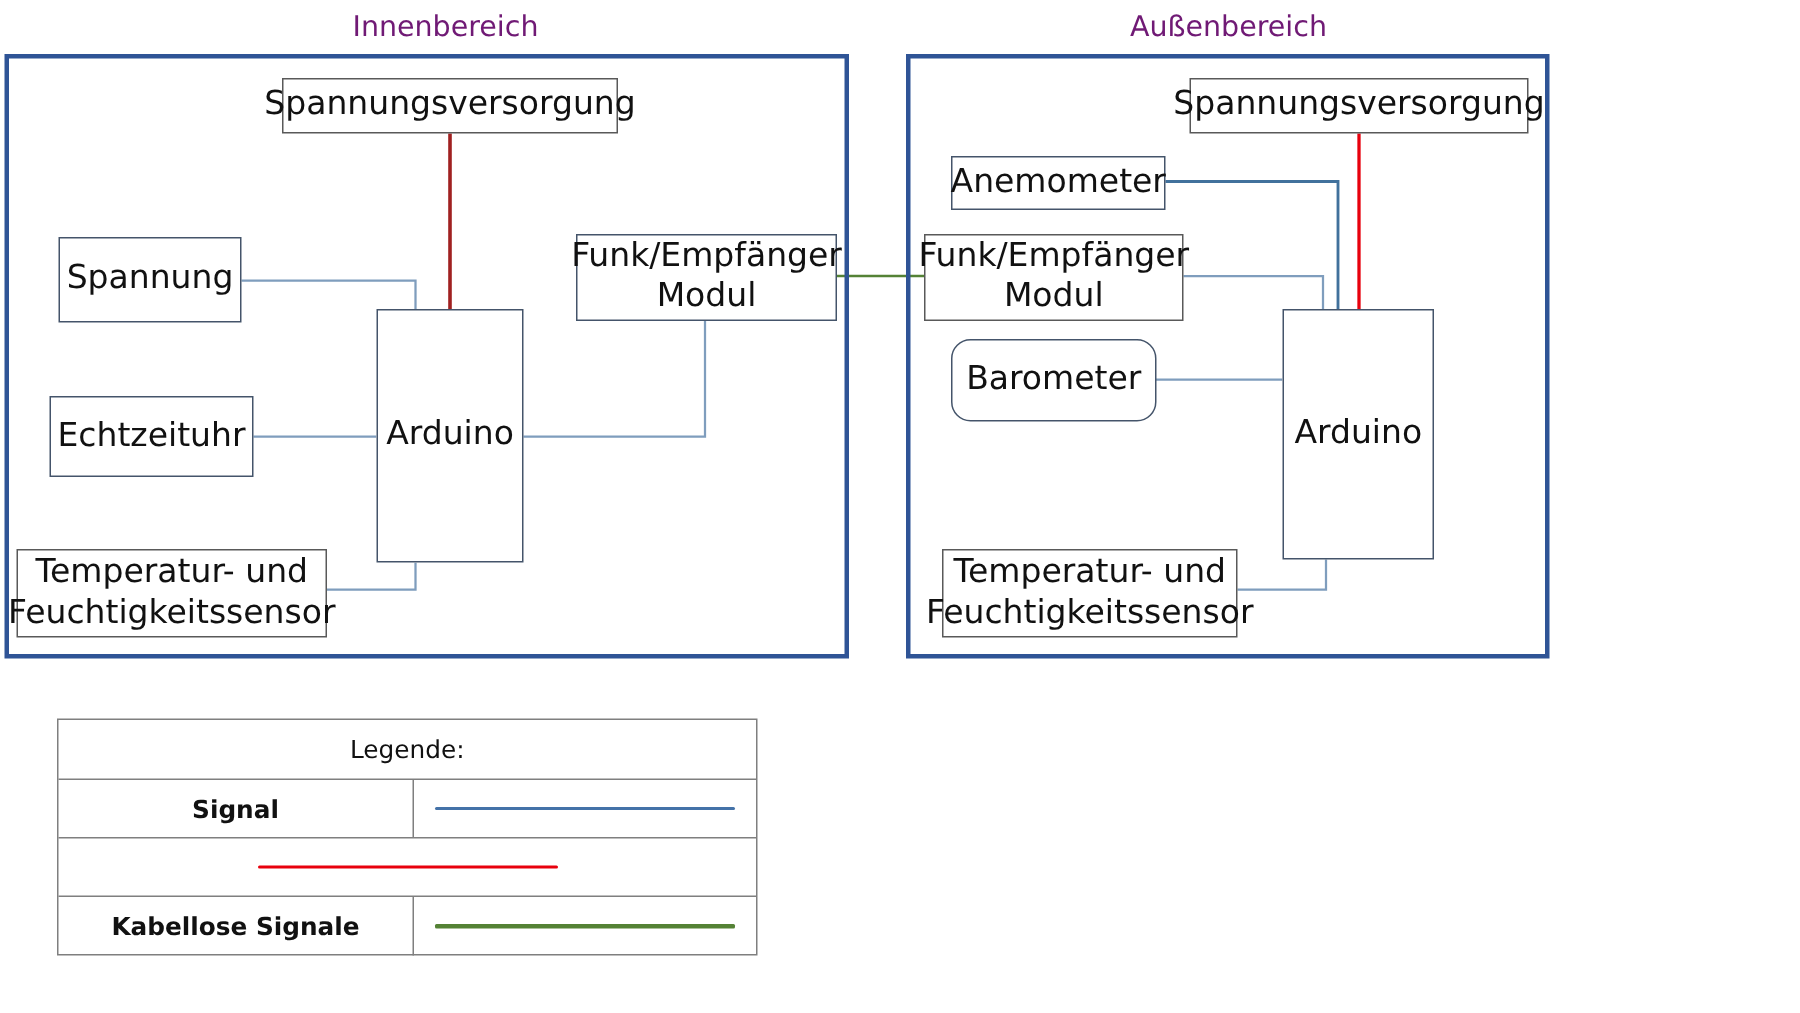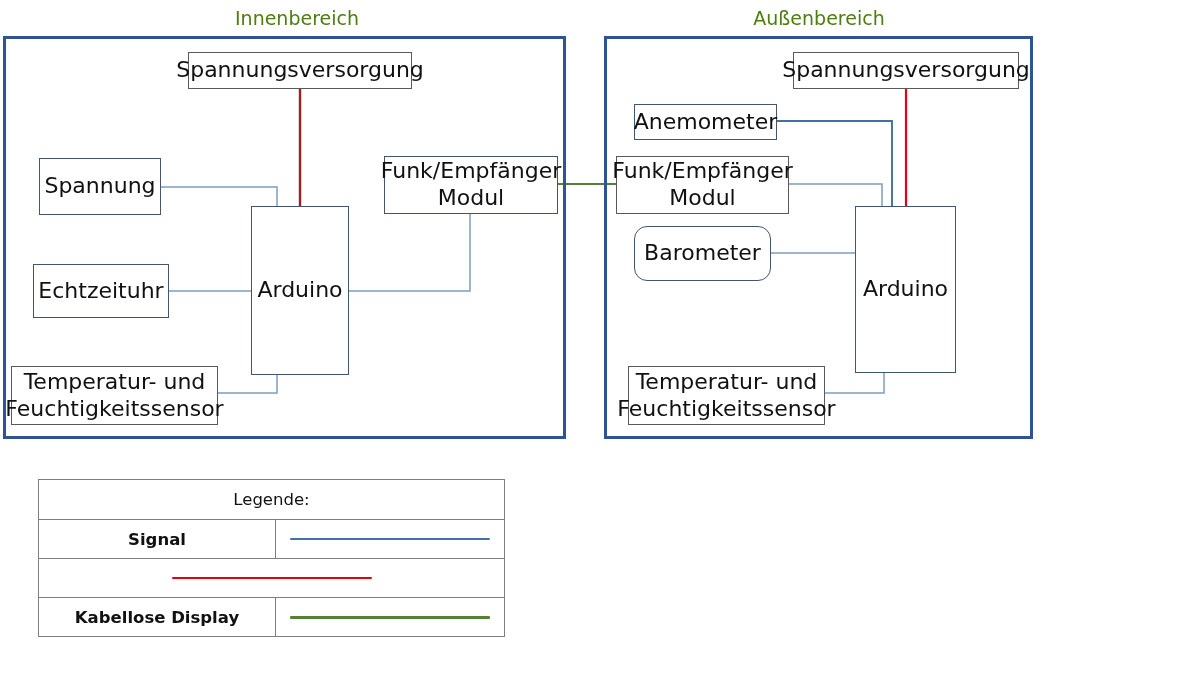--- a/index.html
+++ b/index.html
@@ -22,21 +22,21 @@
   }
   svg.diagram {
     position: absolute;
     left: 0; top: 0;
     width: 1200px;
     height: 675px;
   }
   .area-title {
     position: absolute;
     font-size: 19px;
-    color: #4d7c0f;
+    color: #701a75;
     text-align: center;
     white-space: nowrap;
     line-height: 1.25;
   }
   .node {
     position: absolute;
     box-sizing: border-box;
     background: #ffffff;
     border: 1.4px solid #44546a;
     display: flex;
@@ -188,20 +188,20 @@
       </span>
     </div>
 
     <div class="legend-row" style="height:39px;">
       <span class="legend-swatch">
         <span class="swatch-line" style="background:#e8000d;"></span>
       </span>
     </div>
 
     <div class="legend-row" style="height:39px;">
-      <span class="legend-label" style="width:237px;">Kabellose Display</span>
+      <span class="legend-label" style="width:237px;">Kabellose Signale</span>
       <span class="legend-swatch">
         <span class="swatch-line" style="background:#548235;"></span>
       </span>
     </div>
   </div>
 
 </div>
 
 </body></html>

